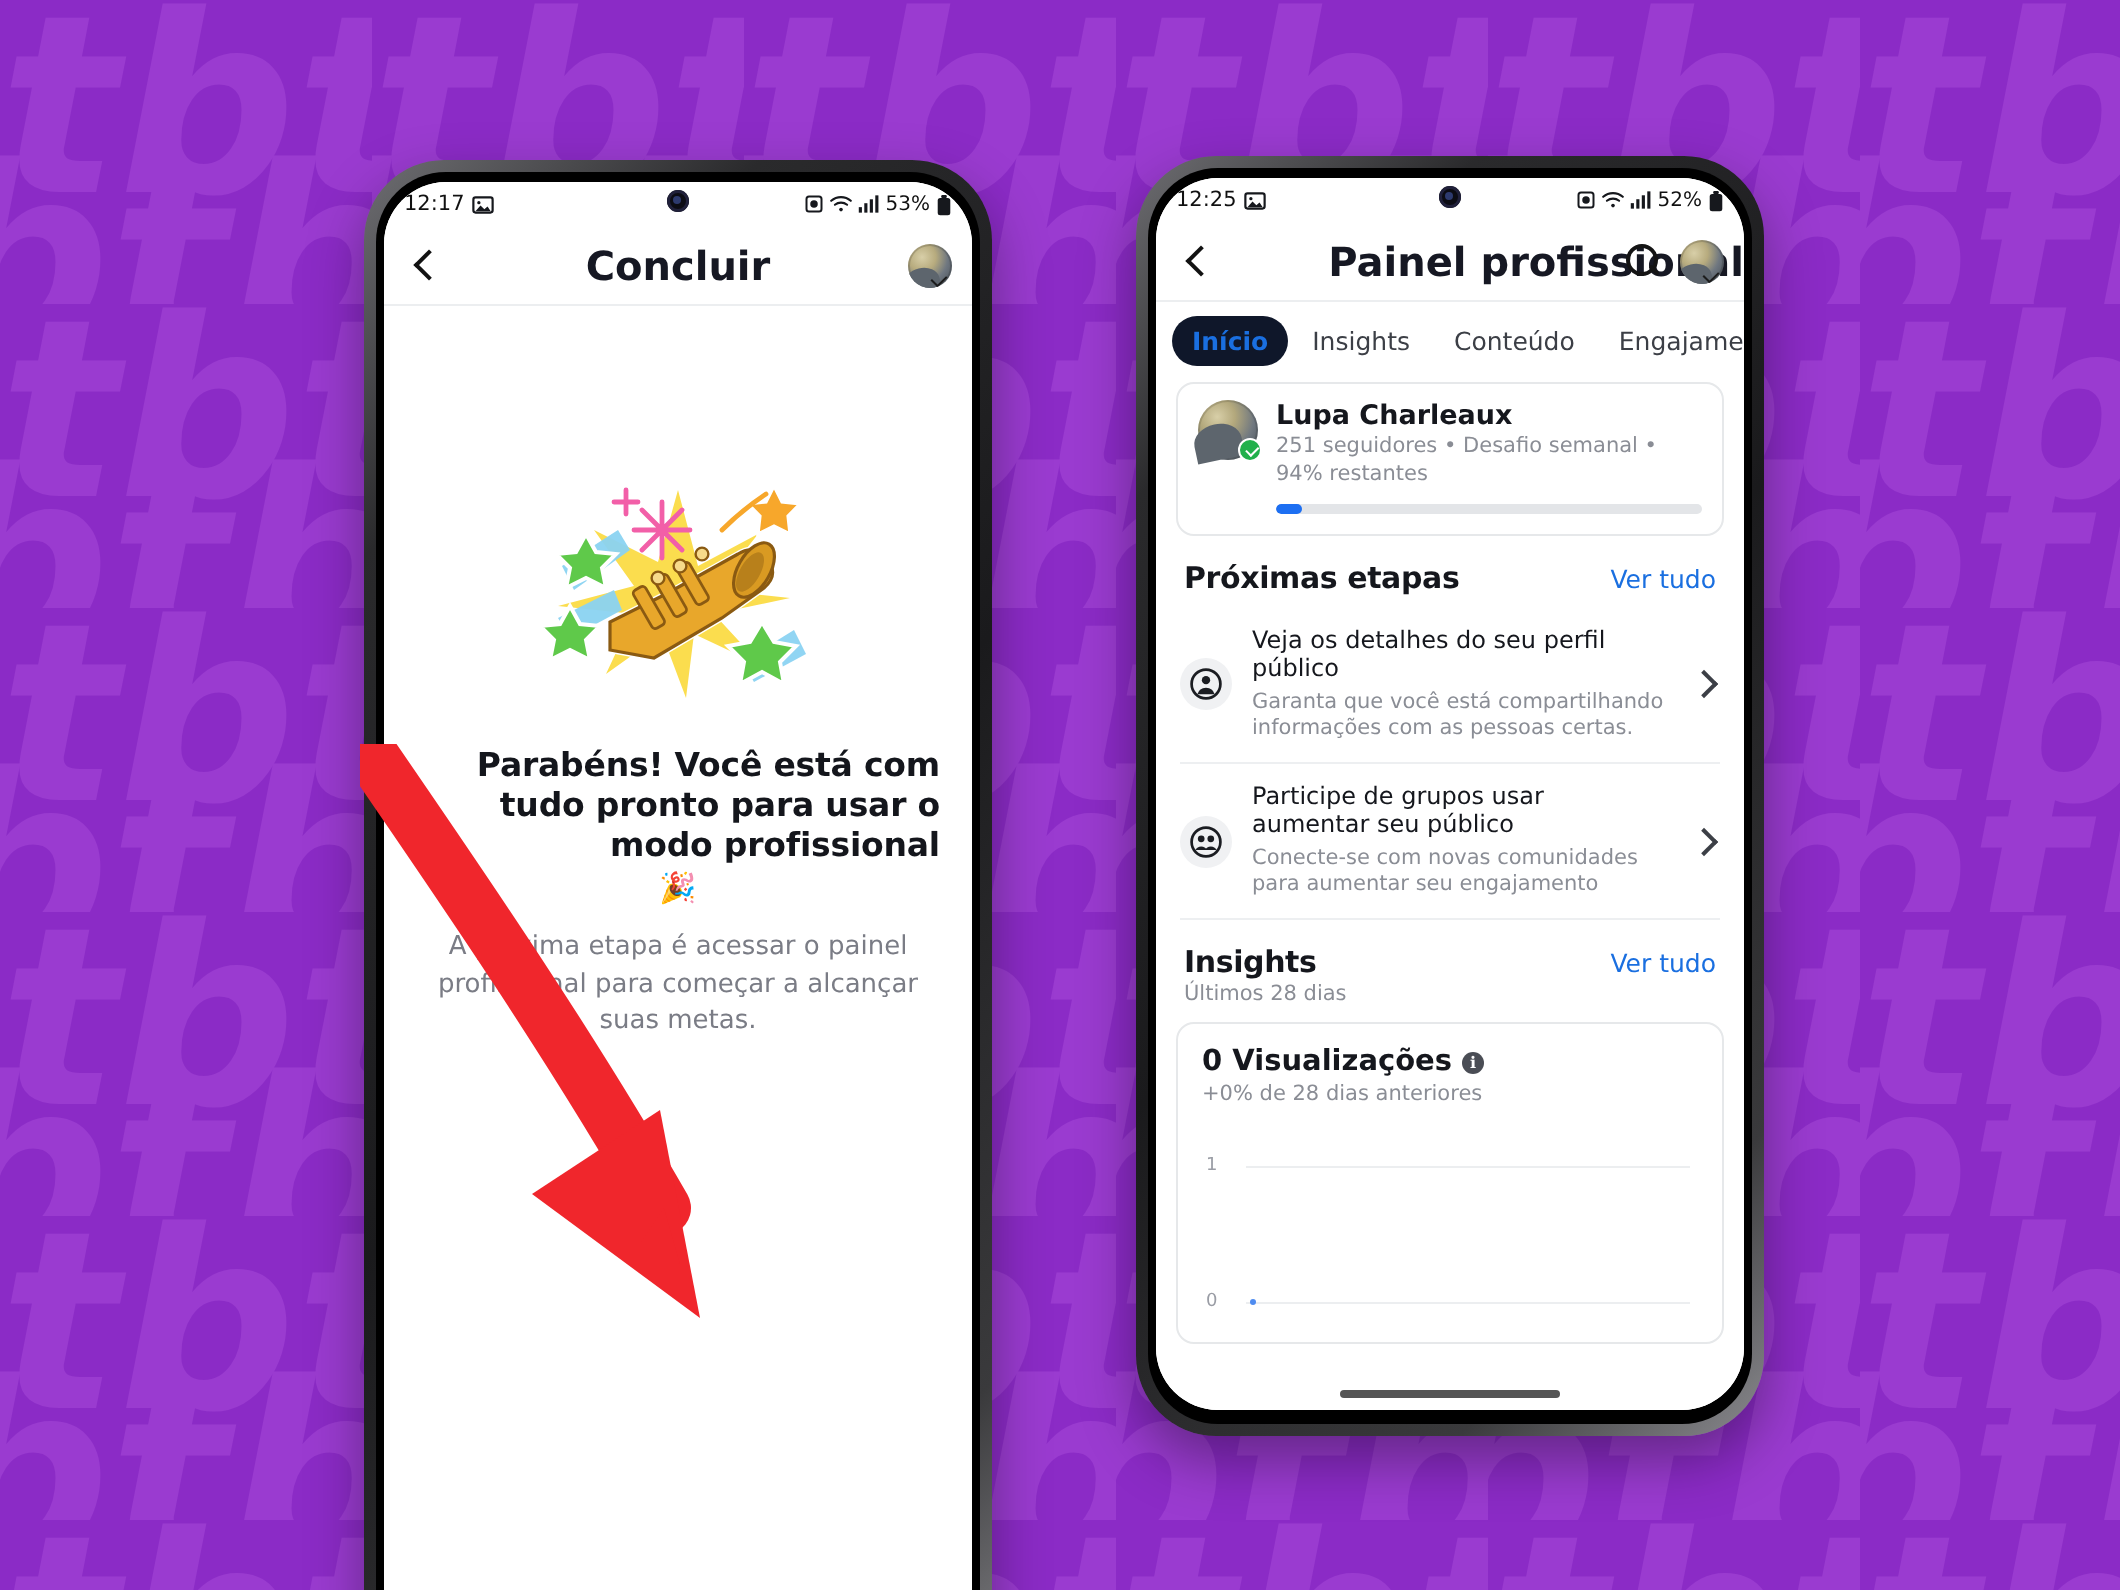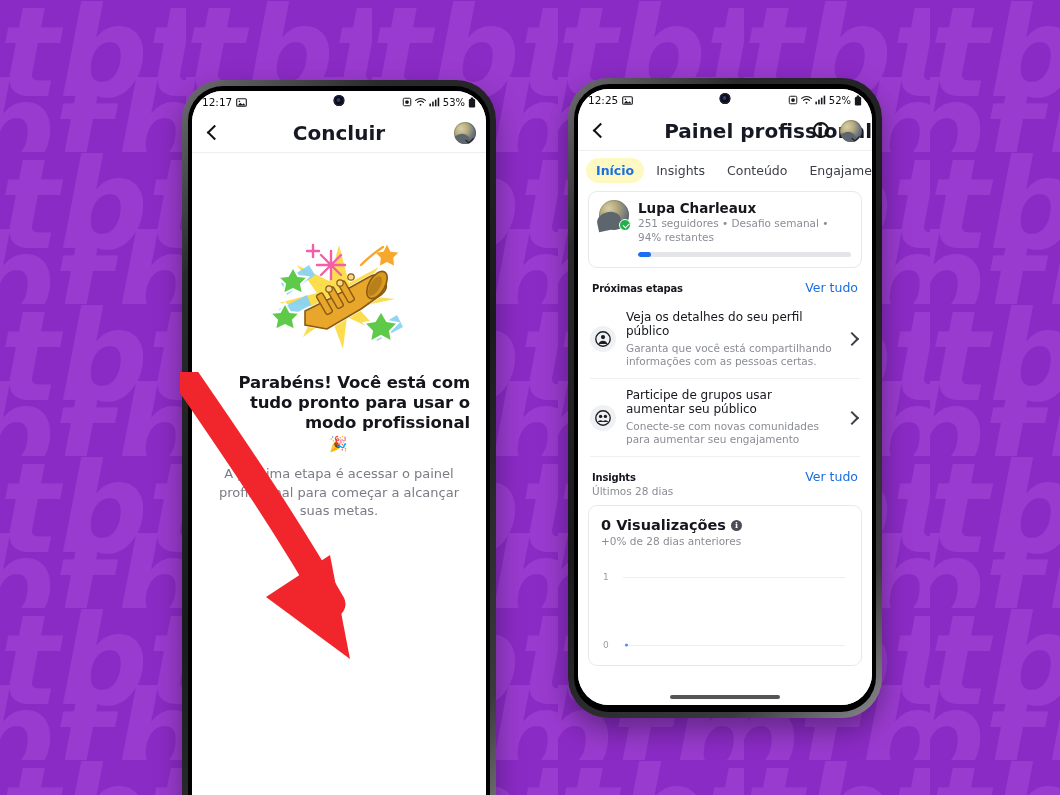--- a/index.html
+++ b/index.html
@@ -184,21 +184,21 @@
     display:flex; align-items:center; gap:2px;
     padding:7px 8px 8px 8px;
     overflow:hidden;
     white-space:nowrap;
   }
   .tab{
     font-size:12.5px; color:#3c3f46;
     padding:5px 10px; border-radius:14px;
     cursor:pointer; flex:0 0 auto;
   }
-  .tab.active{ background:#fef9c3; color:#1a6fe0; font-weight:600; }
+  .tab.active{ background:#0f172a; color:#1a6fe0; font-weight:600; }
 
   .card{
     margin: 0 10px 10px 10px;
     border:1px solid #e6e8ea;
     border-radius:9px;
     background:#fff;
   }
   .profile-card{ padding:8px 10px 10px 10px; display:block; }
   .pc-row{ display:flex; gap:9px; align-items:flex-start; }
   .pc-avatar{
@@ -232,21 +232,21 @@
   .pc-progress > i{
     position:absolute; left:0; top:0; bottom:0; width:6%;
     background:#1D6FF2; border-radius:3px; display:block;
   }
 
   .sec-head{
     display:flex; align-items:baseline;
     padding: 2px 14px 0 14px;
     margin-top:4px;
   }
-  .sec-title{ font-size:10px; font-weight:700; color:#15171d; letter-spacing:-.2px;}
+  .sec-title{ font-size:15px; font-weight:700; color:#15171d; letter-spacing:-.2px;}
   .sec-link{ margin-left:auto; font-size:12.5px; color:#1a6fe0; cursor:pointer; }
   .sec-sub{ padding: 1px 14px 0 14px; font-size:10.5px; color:#8a8d95; }
 
   .steps{ margin: 6px 12px 0 12px; }
   .step{
     display:flex; align-items:center; gap:10px;
     padding:9px 0 9px 0;
     border-bottom:1px solid #edeff1;
     cursor:pointer;
   }

